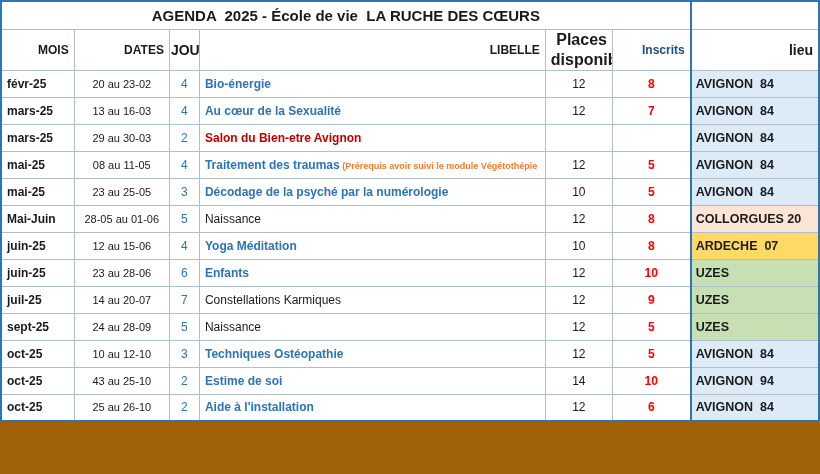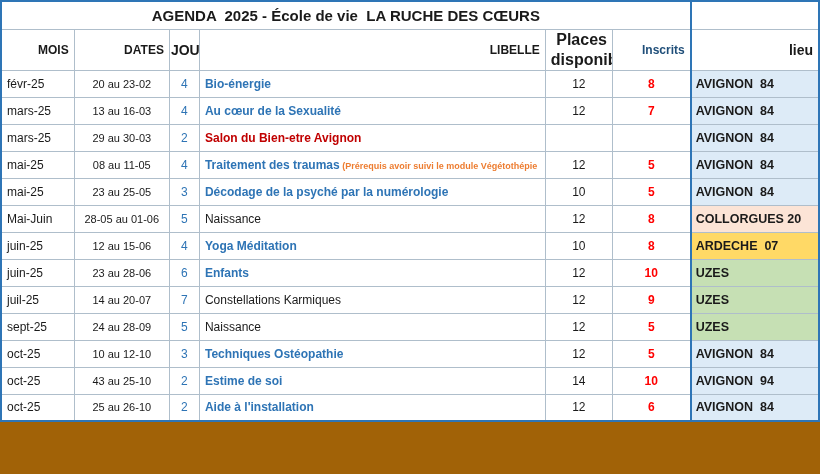--- a/index.html
+++ b/index.html
@@ -36,21 +36,21 @@
   
   .header-row th { height: 41px; text-align: right; vertical-align: middle; font-weight: bold; }
   .h-mois, .h-dates, .h-libelle { font-size: 12px; }
   .h-jours { font-size: 14px; padding: 0 1px; }
   .h-places { font-size: 16px; white-space: pre-line; line-height: 1.25; }
   .h-inscrits { font-size: 12px; color: #1F4E79; }
   .h-lieu { font-size: 14px; border-left: 2px solid #2E75B6; }
   
   tbody tr { height: 27px; }
   tbody td { vertical-align: middle; }
-  .c-mois   { font-size: 12px; font-weight: normal; text-align: left; }
+  .c-mois   { font-size: 12px; font-weight: bold; text-align: left; }
   .c-dates  { font-size: 11px; text-align: center; padding: 0 1px; }
   .c-jours  { font-size: 12px; text-align: center; padding: 0 1px; }
   .c-libelle{ font-size: 12px; text-align: left; }
   .c-libelle .note { font-size: 9px; font-weight: bold; }
   .c-places { font-size: 12px; text-align: center; }
   .c-inscrits { font-size: 12px; font-weight: bold; text-align: center; }
   .c-lieu   { font-size: 12.5px; font-weight: bold; text-align: left; border-left: 2px solid #2E75B6; padding: 0 4px; }
 </style>
 </head>
 <body>

